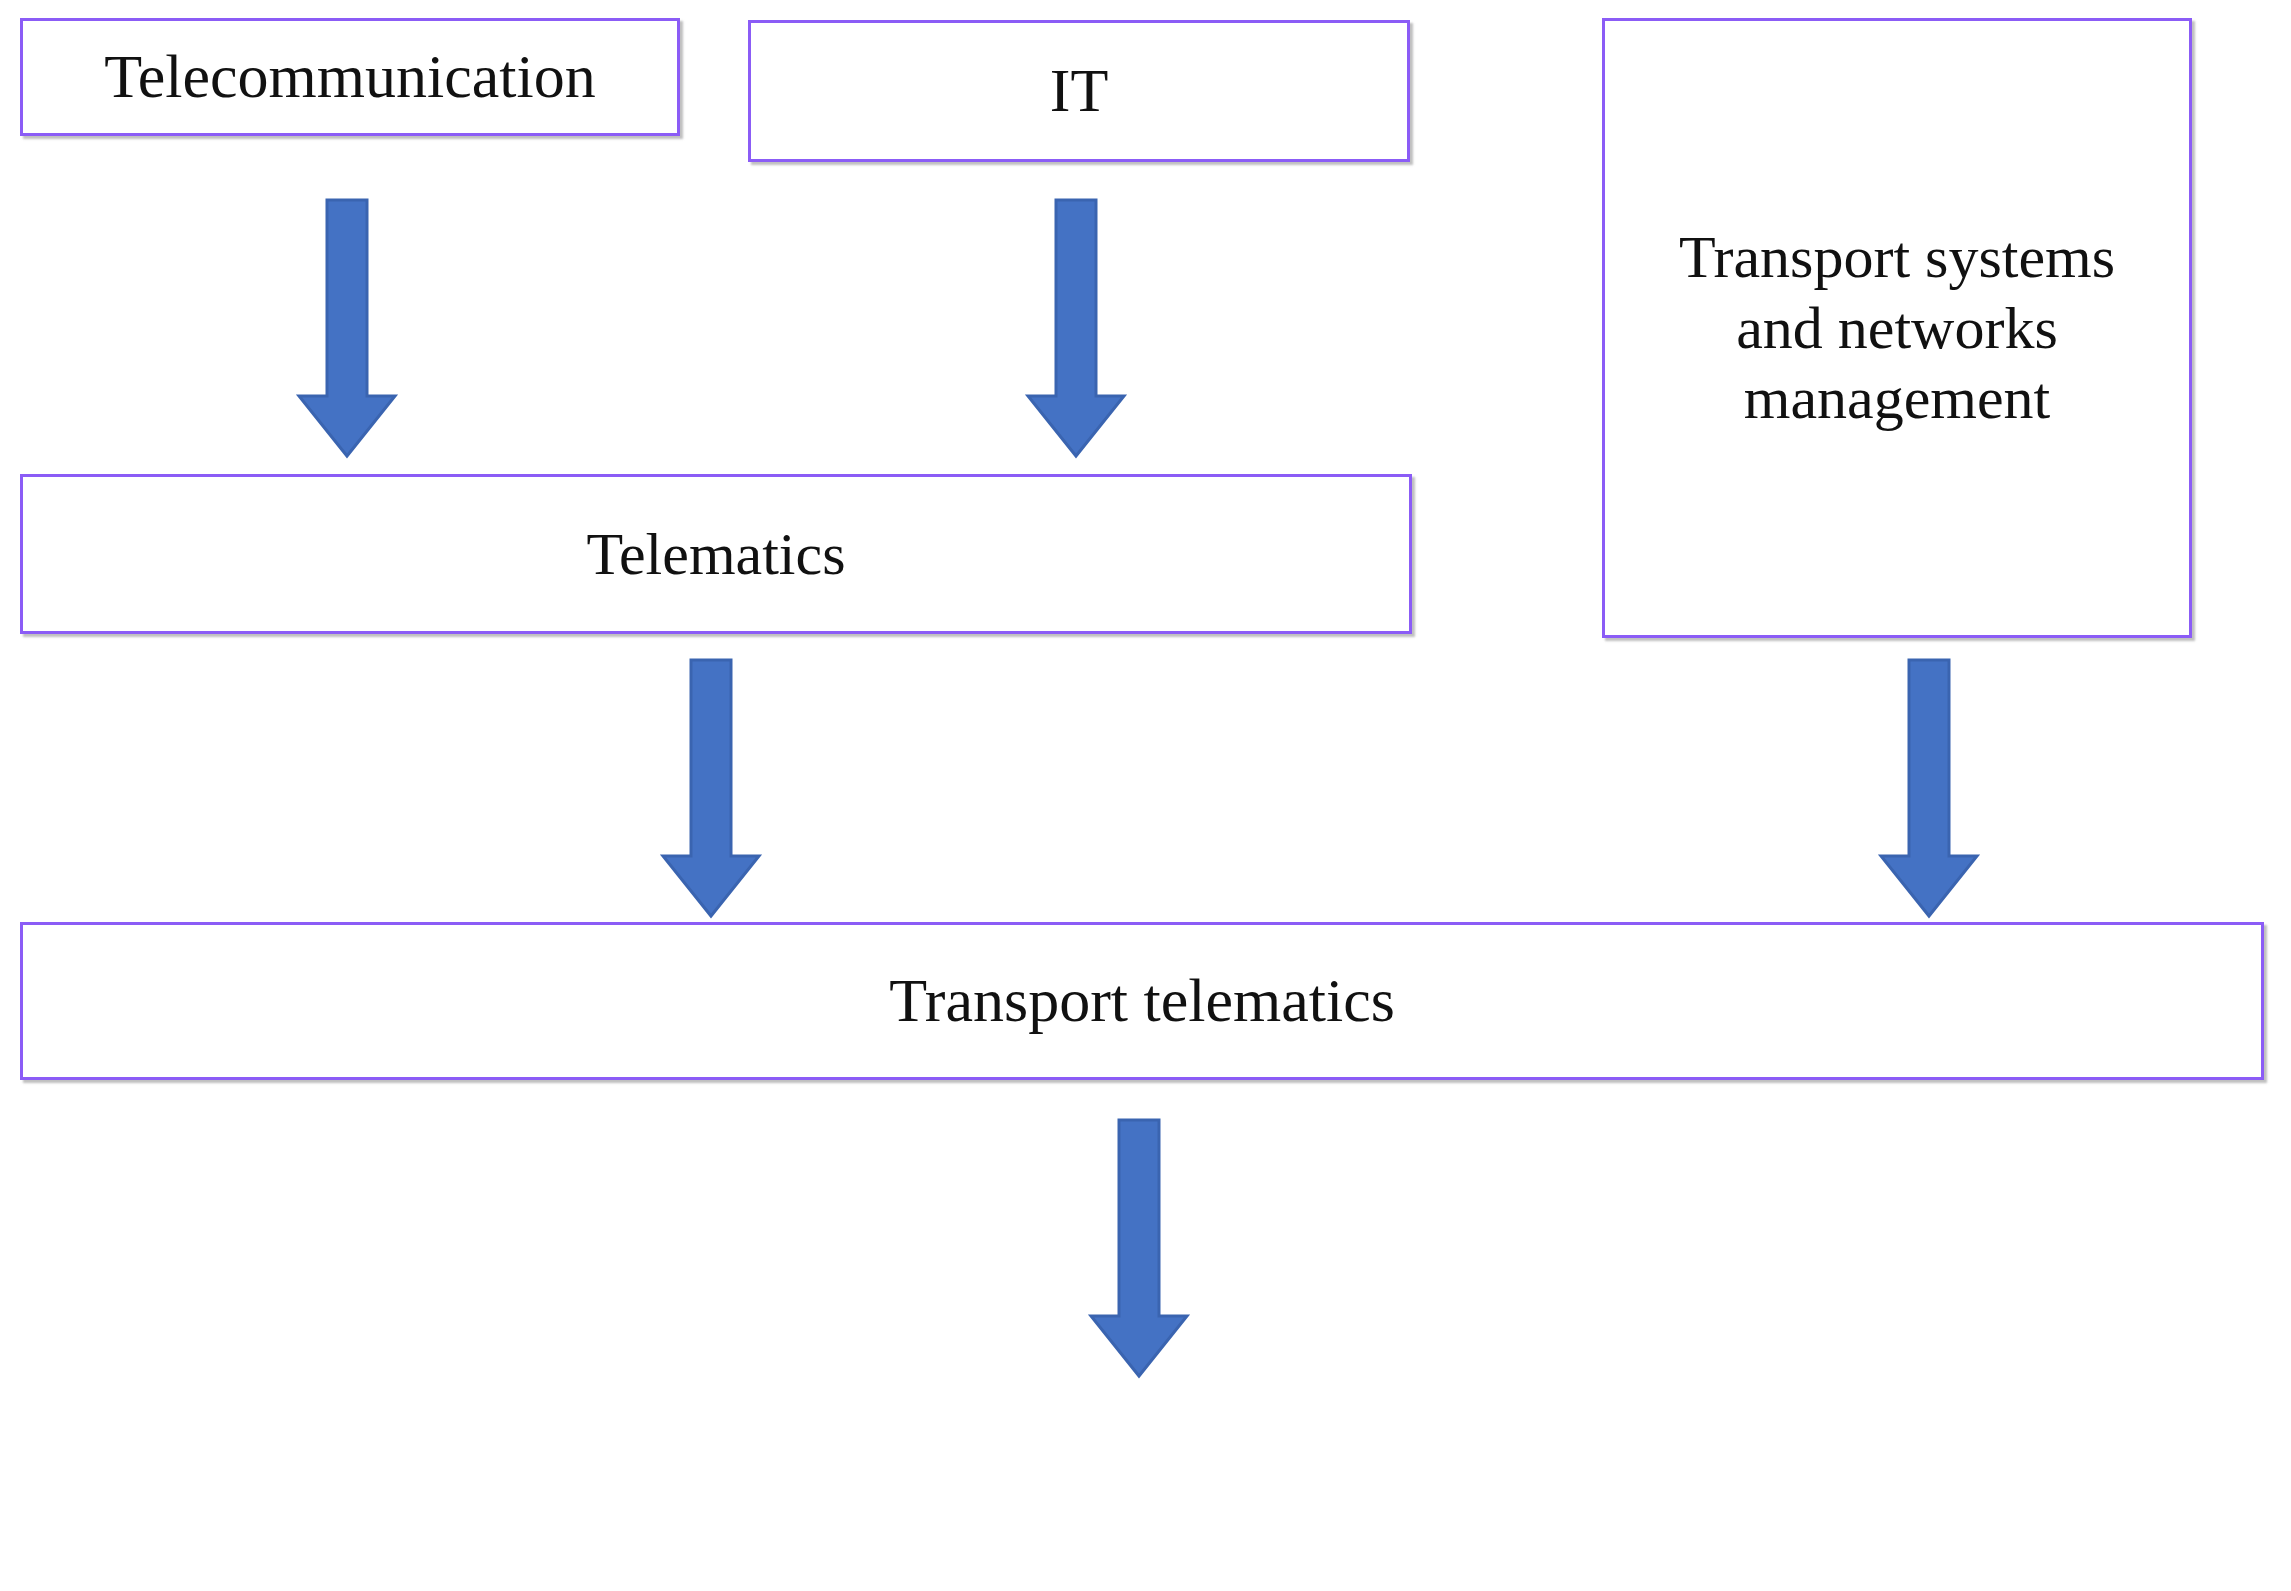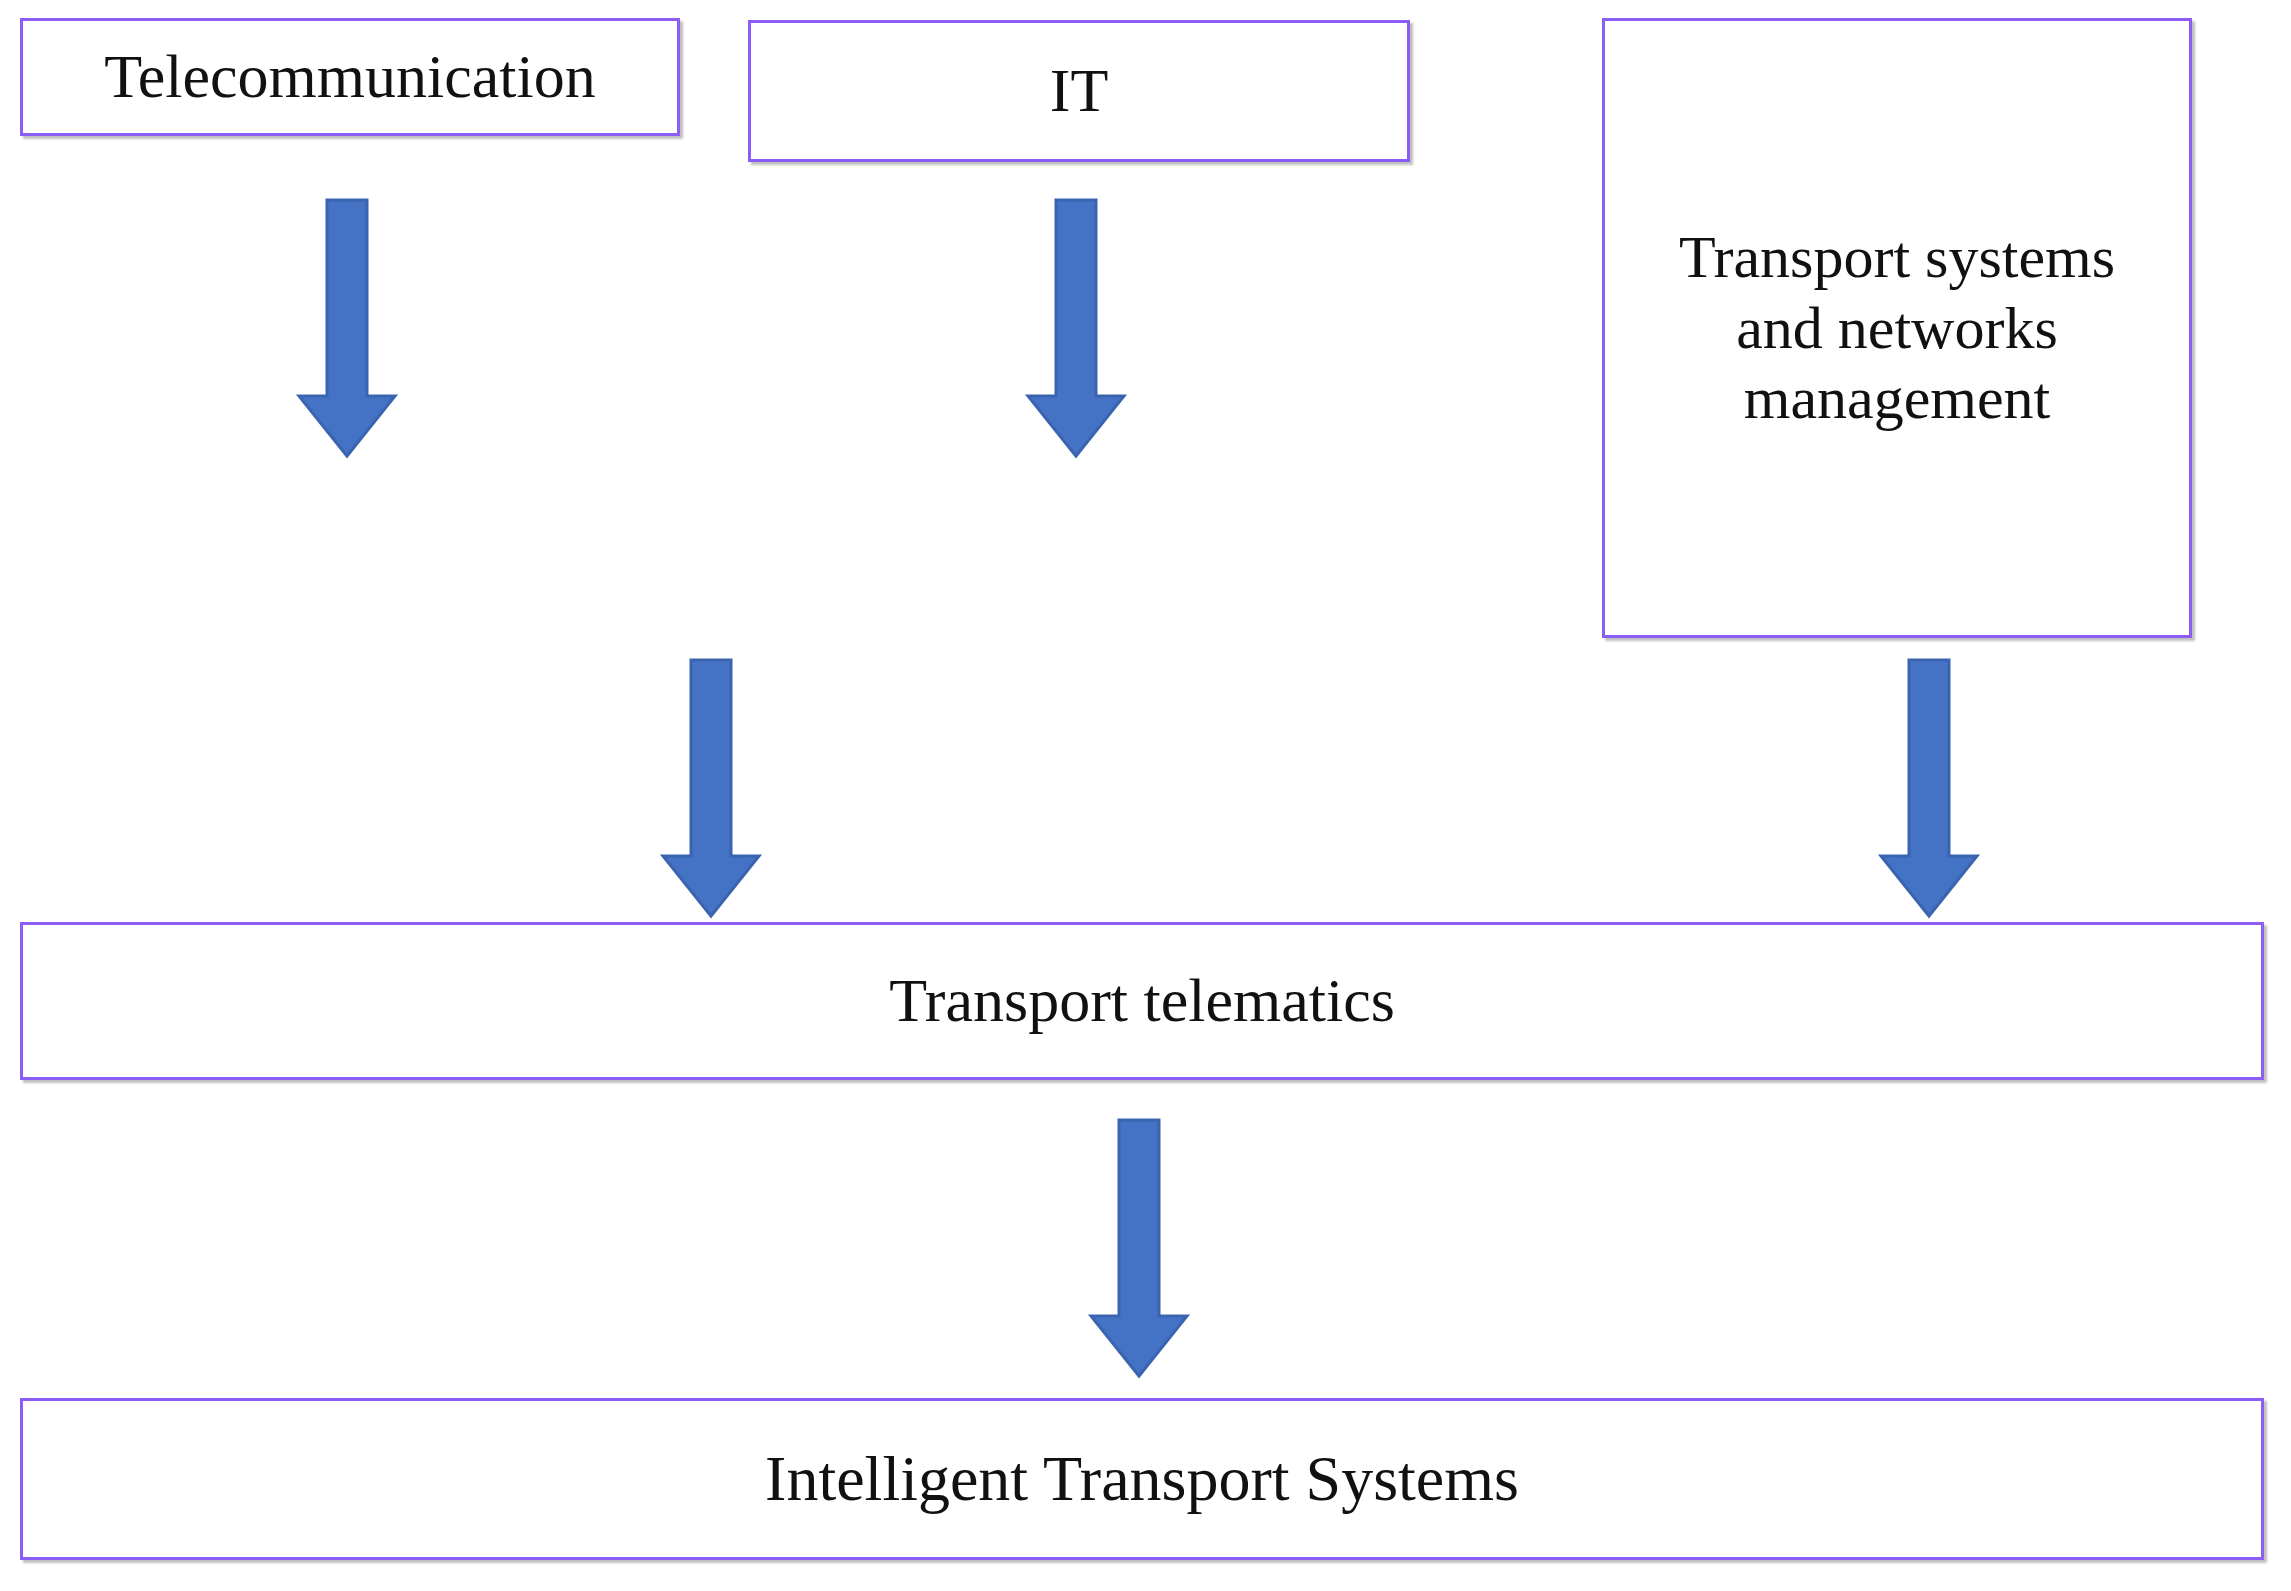--- a/index.html
+++ b/index.html
@@ -72,28 +72,28 @@
   <div class="node" id="node-it">
     <span class="label">IT</span>
   </div>
 
   <div class="node" id="node-transport-systems">
     <span class="label">Transport systems
 and networks
 management</span>
   </div>
 
+  <div class="node" id="node-telematics">
+    <span class="label">Telematics</span>
+  </div>
 
   <div class="node" id="node-transport-telematics">
     <span class="label">Transport telematics</span>
   </div>
 
-  <div class="node" id="node-its">
-    <span class="label">Intelligent Transport Systems</span>
-  </div>
 
   <div class="arrow" id="arrow-telecom-to-telematics">
     <svg width="96" height="256" viewBox="0 0 96 256" xmlns="http://www.w3.org/2000/svg">
       <polygon points="28,0 68,0 68,196 96,196 48,256 0,196 28,196" fill="#4472C4" stroke="#3A64B0" stroke-width="3" stroke-linejoin="miter"></polygon>
     </svg>
   </div>
 
   <div class="arrow" id="arrow-it-to-telematics">
     <svg width="96" height="256" viewBox="0 0 96 256" xmlns="http://www.w3.org/2000/svg">
       <polygon points="28,0 68,0 68,196 96,196 48,256 0,196 28,196" fill="#4472C4" stroke="#3A64B0" stroke-width="3" stroke-linejoin="miter"></polygon>

